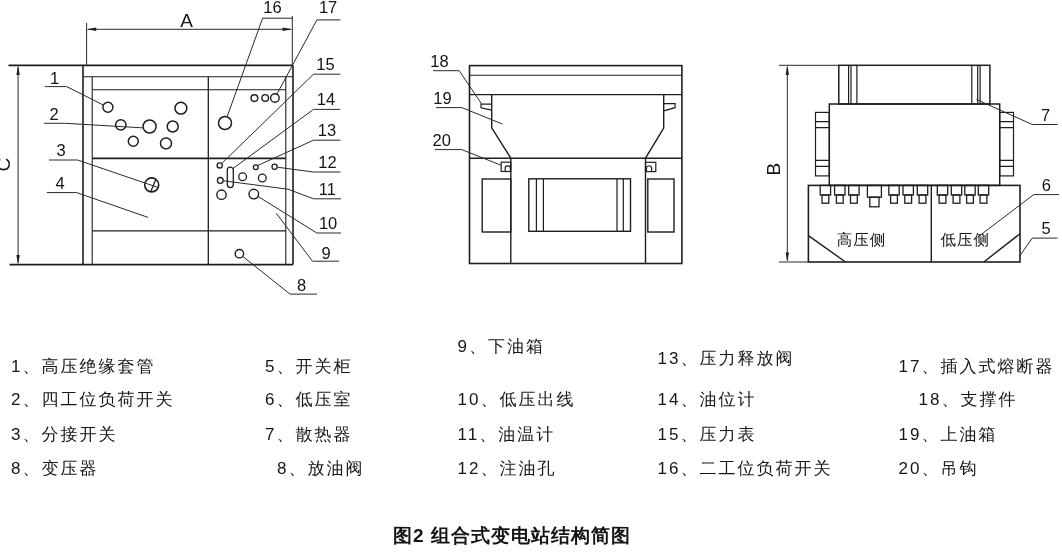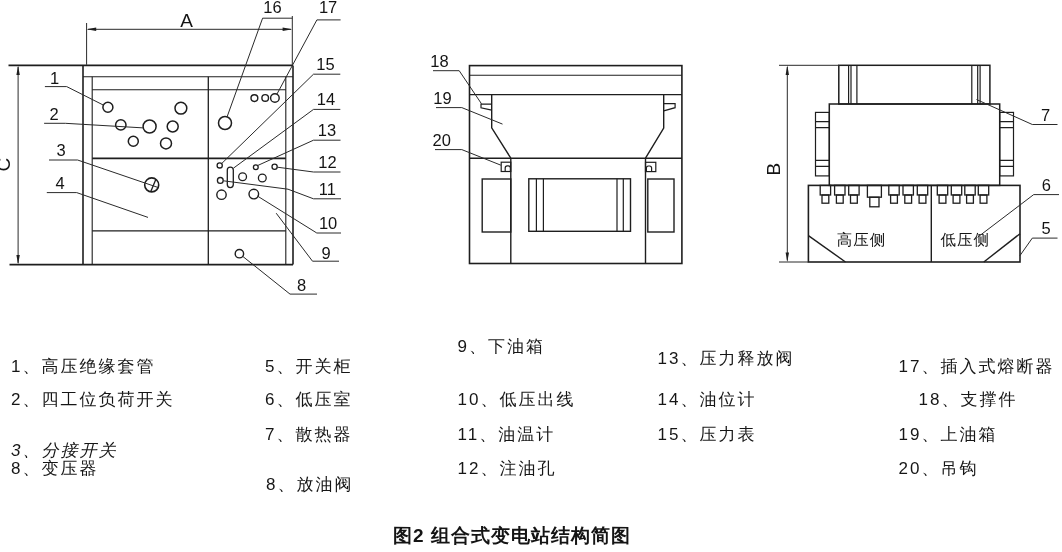--- a/index.html
+++ b/index.html
@@ -259,32 +259,33 @@
     <g>
       <text class="callout-num" x="1046" y="234.1" text-anchor="middle">5</text>
       <path class="leader" d="M1057.5,238.1 H1032.3 L1019.8,255.8"></path>
     </g>
   </g>
 </svg>
 
 <div id="legend">
     <div class="legend-item" style="left: 11px; top: 354.5px;">1、高压绝缘套管</div>
     <div class="legend-item" style="left: 11px; top: 388px;">2、四工位负荷开关</div>
-    <div class="legend-item" style="left: 11px; top: 439px; font-style: italic;">3、分接开关</div>
+    <div class="legend-item" style="left: 11px; top: 423px;">3、分接开关</div>
     <div class="legend-item" style="left: 11px; top: 457px;">8、变压器</div>
     <div class="legend-item" style="left: 265px; top: 354.5px;">5、开关柜</div>
     <div class="legend-item" style="left: 265px; top: 388px;">6、低压室</div>
     <div class="legend-item" style="left: 265px; top: 423px;">7、散热器</div>
-    <div class="legend-item" style="left: 266px; top: 457px; margin-top: 16px;">8、放油阀</div>
+    <div class="legend-item" style="left: 277px; top: 457px;">8、放油阀</div>
     <div class="legend-item" style="left: 457.5px; top: 335px; text-align: center;">9、下油箱</div>
     <div class="legend-item" style="left: 457.5px; top: 388px; text-align: right;">10、低压出线</div>
     <div class="legend-item" style="left: 457.5px; top: 423px;">11、油温计</div>
     <div class="legend-item" style="left: 457.5px; top: 457px; text-align: right;">12、注油孔</div>
     <div class="legend-item" style="left: 657.5px; top: 347px;">13、压力释放阀</div>
     <div class="legend-item" style="left: 657.5px; top: 388px;">14、油位计</div>
     <div class="legend-item" style="left: 657.5px; top: 423px;">15、压力表</div>
+    <div class="legend-item" style="left: 657.5px; top: 457px;">16、二工位负荷开关</div>
     <div class="legend-item" style="left: 898.5px; top: 354.5px;">17、插入式熔断器</div>
     <div class="legend-item" style="left: 898.5px; top: 388px; margin-left: 20px;">18、支撑件</div>
     <div class="legend-item" style="left: 898.5px; top: 423px;">19、上油箱</div>
     <div class="legend-item" style="left: 898.5px; top: 457px; text-align: center;">20、吊钩</div>
   </div>
 
 <div id="caption">图2 组合式变电站结构简图</div>
 
 </body></html>

